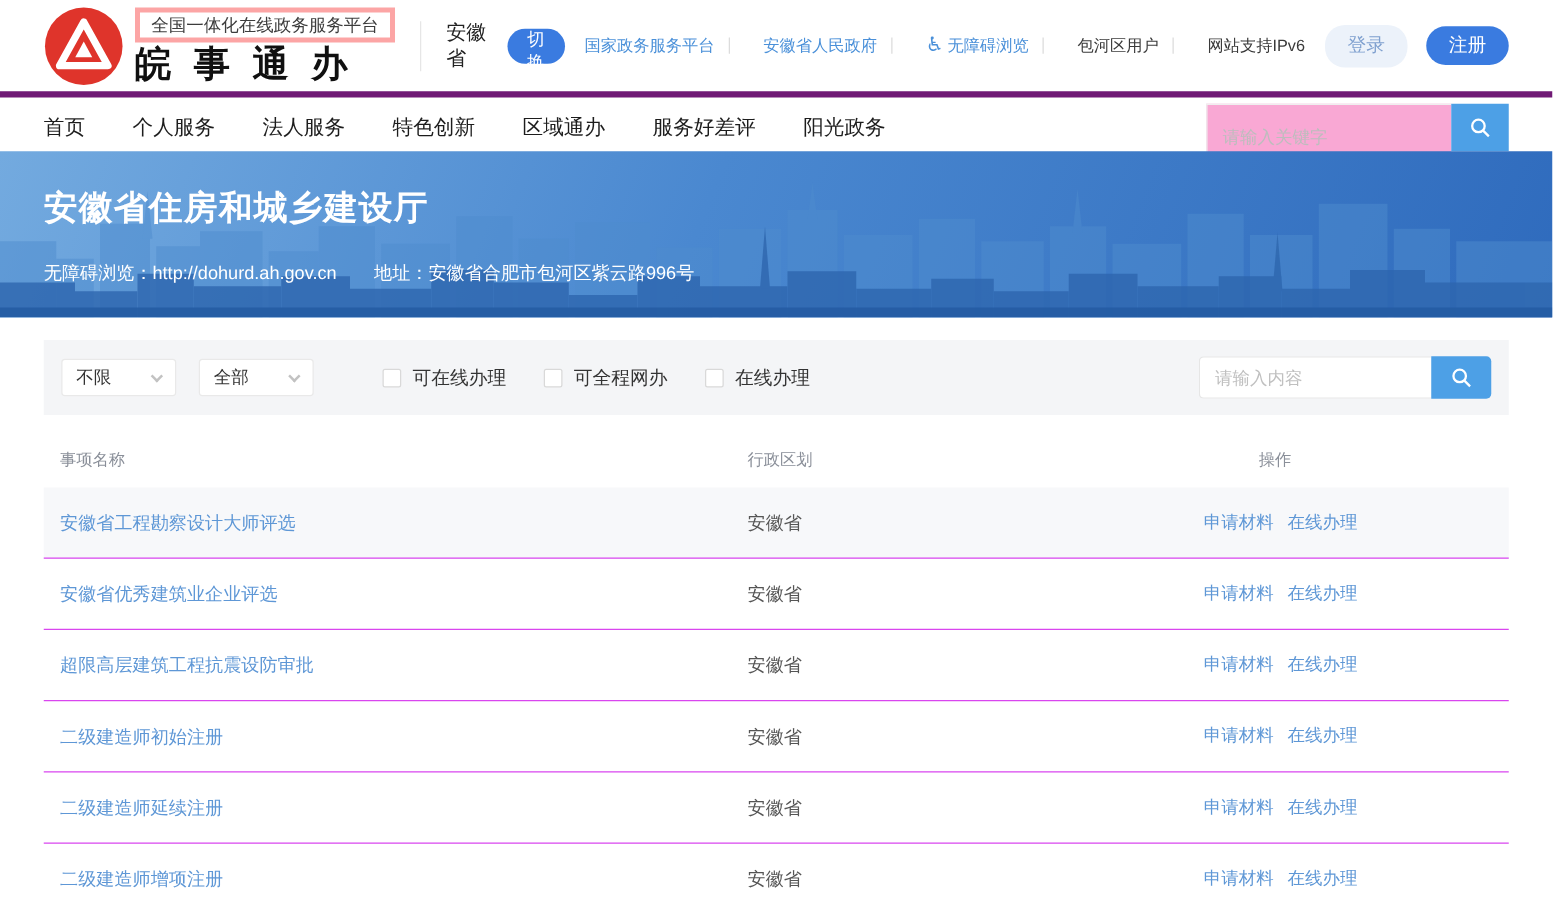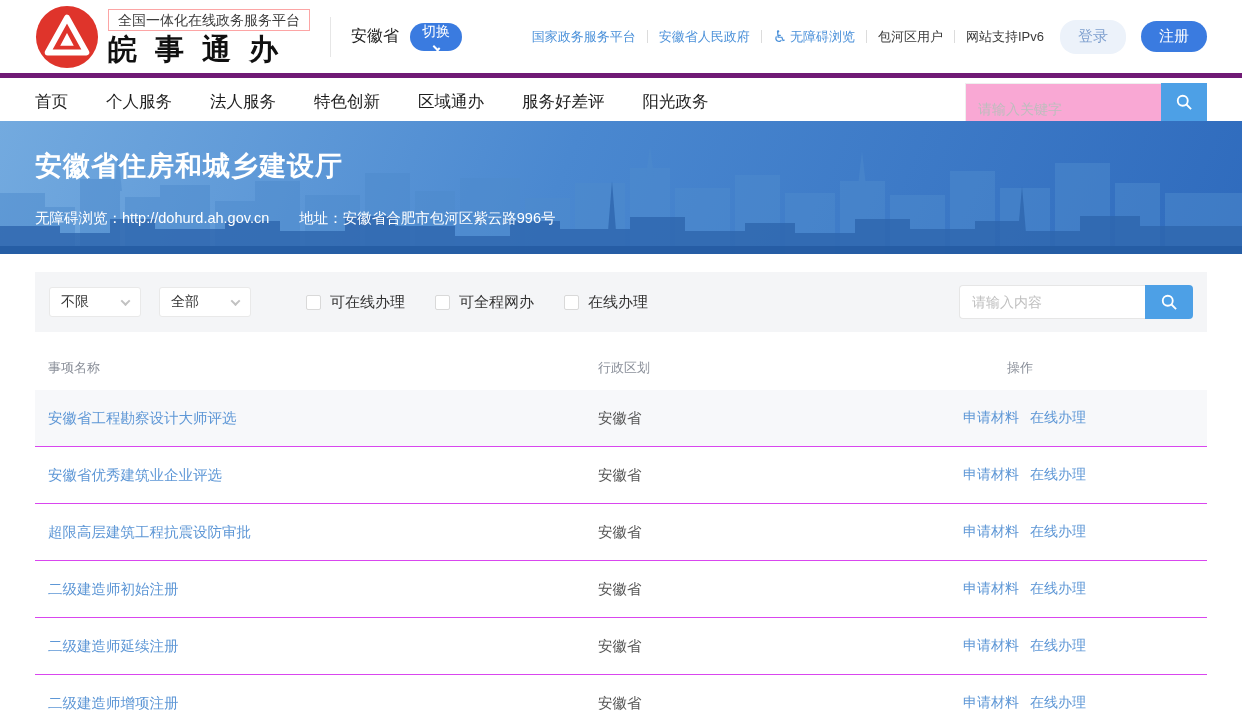--- a/index.html
+++ b/index.html
@@ -10,21 +10,21 @@
     color: #333;
   }
   .container { width: 1172px; margin: 0 auto; }
 
   
   .top-header { height: 73px; background: #fff; }
   .top-header-inner { display: flex; align-items: center; height: 73px; }
   .logo-circle { width: 64px; height: 64px; flex: 0 0 64px; }
   .logo-text { margin-left: 9px; }
   .platform-badge {
-    display: inline-block; border: 1px solid #fca5a5; color: #3c3c3c;
+    display: inline-block; border: 4px solid #fca5a5; color: #3c3c3c;
     font-size: 14px; padding: 1px 9px; line-height: 18px; white-space: nowrap;
   }
   .site-name {
     font-size: 29px; font-weight: bold; color: #101010;
     letter-spacing: 18px; margin-top: 3px; white-space: nowrap; line-height: 30px;
   }
   .region-group {
     display: flex; align-items: center; gap: 11px;
     margin-left: 20px; padding-left: 20px; height: 40px;
     border-left: 1px solid #e6e6e6; font-size: 16px; color: #222;
@@ -33,21 +33,21 @@
     background: #3a7be0; color: #fff; border: none; cursor: pointer;
     border-radius: 15px; height: 28px; padding: 0 12px; font-size: 14px;
     display: inline-flex; align-items: center; gap: 6px;
     font-family: inherit;
     flex-direction: column;
   }
   .chev { width: 7px; height: 7px; border-right: 2px solid #fff; border-bottom: 2px solid #fff; transform: rotate(45deg) translate(-1px,-1px); }
   .chev-gray { width: 7px; height: 7px; border-right: 2px solid #c2c2c2; border-bottom: 2px solid #c2c2c2; transform: rotate(45deg) translate(-1px,-1px); }
 
   .top-links { margin-left: auto; display: flex; align-items: center; font-size: 13px; white-space: nowrap; }
-  .tlink { text-decoration: none; cursor: pointer; }
+  .tlink { text-decoration: none; cursor: pointer; padding-left: 16px; }
   .tlink.blue { color: #4a90d9; }
   .tlink.dark { color: #3a3a3a; cursor: default; }
   .acc { display: inline-flex; align-items: center; gap: 3px; }
   .acc-icon { color: #4a90d9; font-size: 16px; line-height: 1; }
   .sep { width: 1px; height: 13px; background: #dcdcdc; margin: 0 11px; }
   .login-btn {
     margin-left: 16px; background: #ecf2fa; color: #7fa0cf; border: none; cursor: pointer;
     border-radius: 16px; height: 34px; padding: 0 18px; font-size: 15px; font-family: inherit;
   }
   .register-btn {

